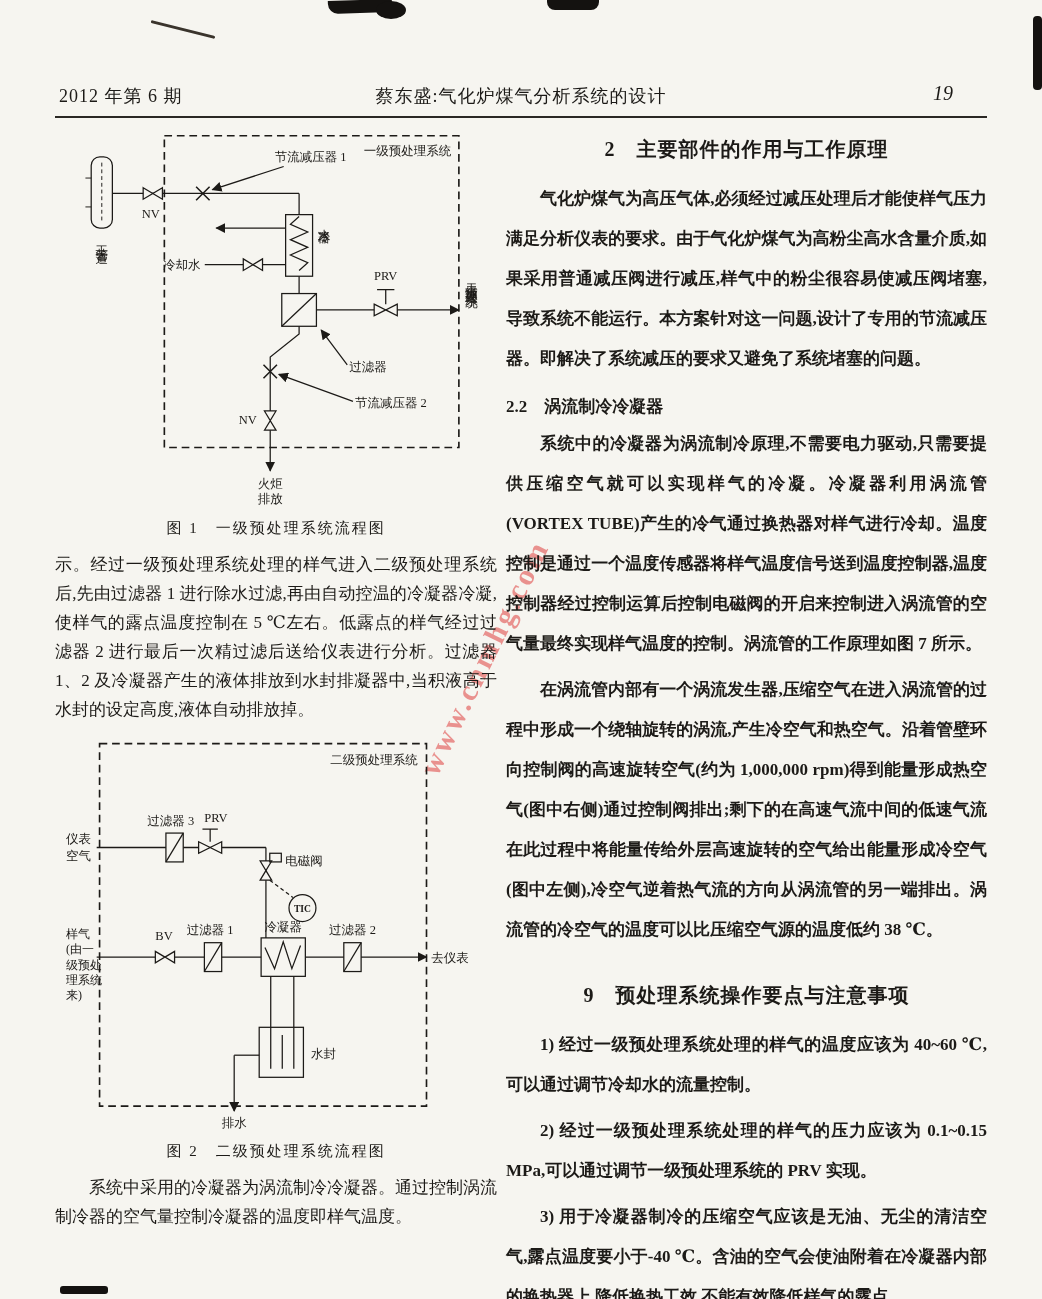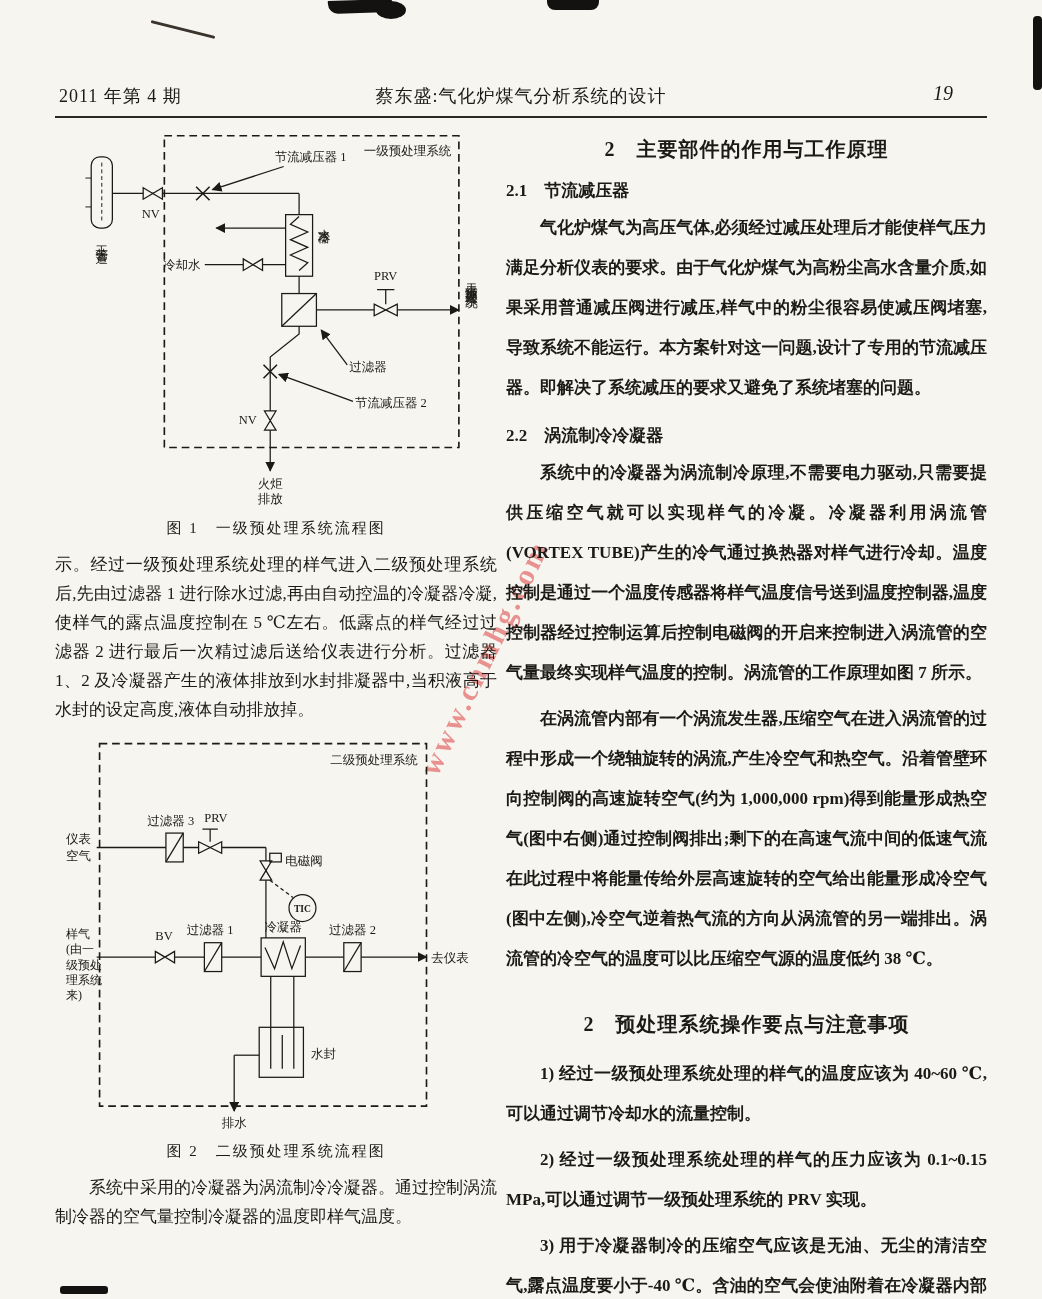--- a/index.html
+++ b/index.html
@@ -52,21 +52,21 @@
 <div class="page">
 
   <div class="artifact a1"></div>
   <div class="artifact a2"></div>
   <div class="artifact a3"></div>
   <div class="artifact a4"></div>
   <div class="artifact a5"></div>
   <div class="artifact a6"></div>
 
   <div class="header">
-    <span class="issue">2011 年第 4 期</span>
+    <span class="issue">2012 年第 6 期</span>
     <span class="running-title">蔡东盛:气化炉煤气分析系统的设计</span>
     <span class="pagenum">19</span>
   </div>
   <div class="header-rule"></div>
 
   <div class="watermark">www.cnmhg.com</div>
 
   <div class="col-left">
 
     <figure class="fig">
@@ -227,26 +227,25 @@
       </svg>
       <figcaption>图 2　二级预处理系统流程图</figcaption>
     </figure>
 
     <p class="body-text">系统中采用的冷凝器为涡流制冷冷凝器。通过控制涡流制冷器的空气量控制冷凝器的温度即样气温度。</p>
   </div>
 
   <div class="col-right">
     <h2>2　主要部件的作用与工作原理</h2>
 
-    <h3>2.1　节流减压器</h3>
     <p class="body-text">气化炉煤气为高压气体,必须经过减压处理后才能使样气压力满足分析仪表的要求。由于气化炉煤气为高粉尘高水含量介质,如果采用普通减压阀进行减压,样气中的粉尘很容易使减压阀堵塞,导致系统不能运行。本方案针对这一问题,设计了专用的节流减压器。即解决了系统减压的要求又避免了系统堵塞的问题。</p>
 
     <h3>2.2　涡流制冷冷凝器</h3>
     <p class="body-text">系统中的冷凝器为涡流制冷原理,不需要电力驱动,只需要提供压缩空气就可以实现样气的冷凝。冷凝器利用涡流管(VORTEX TUBE)产生的冷气通过换热器对样气进行冷却。温度控制是通过一个温度传感器将样气温度信号送到温度控制器,温度控制器经过控制运算后控制电磁阀的开启来控制进入涡流管的空气量最终实现样气温度的控制。涡流管的工作原理如图 7 所示。</p>
     <p class="body-text">在涡流管内部有一个涡流发生器,压缩空气在进入涡流管的过程中形成一个绕轴旋转的涡流,产生冷空气和热空气。沿着管壁环向控制阀的高速旋转空气(约为 1,000,000 rpm)得到能量形成热空气(图中右侧)通过控制阀排出;剩下的在高速气流中间的低速气流在此过程中将能量传给外层高速旋转的空气给出能量形成冷空气(图中左侧),冷空气逆着热气流的方向从涡流管的另一端排出。涡流管的冷空气的温度可以比压缩空气源的温度低约 38 ℃。</p>
 
-    <h2 class="sec3">2　预处理系统操作要点与注意事项</h2>
+    <h2 class="sec3">9　预处理系统操作要点与注意事项</h2>
     <p class="body-text">1) 经过一级预处理系统处理的样气的温度应该为 40~60 ℃,可以通过调节冷却水的流量控制。</p>
     <p class="body-text">2) 经过一级预处理系统处理的样气的压力应该为 0.1~0.15 MPa,可以通过调节一级预处理系统的 PRV 实现。</p>
     <p class="body-text">3) 用于冷凝器制冷的压缩空气应该是无油、无尘的清洁空气,露点温度要小于-40 ℃。含油的空气会使油附着在冷凝器内部的换热器上,降低换热工效,不能有效降低样气的露点。</p>
   </div>
 
 </div>
 
 </body></html>

